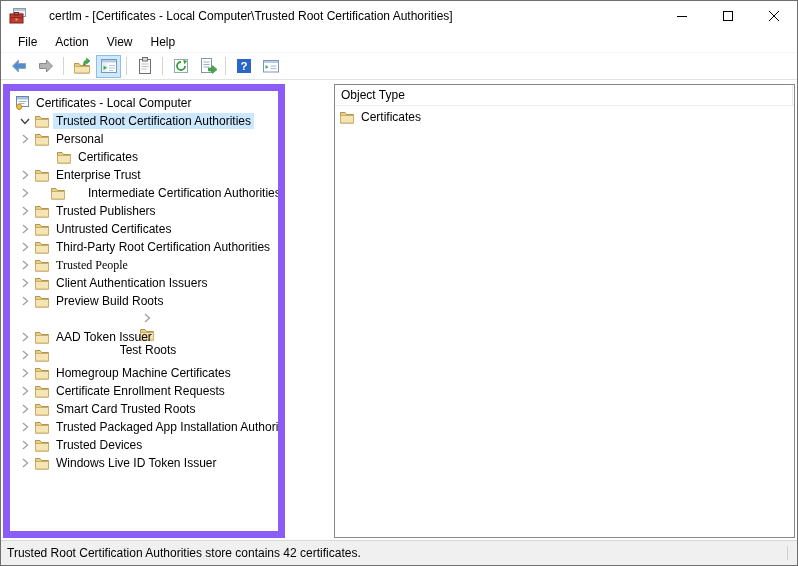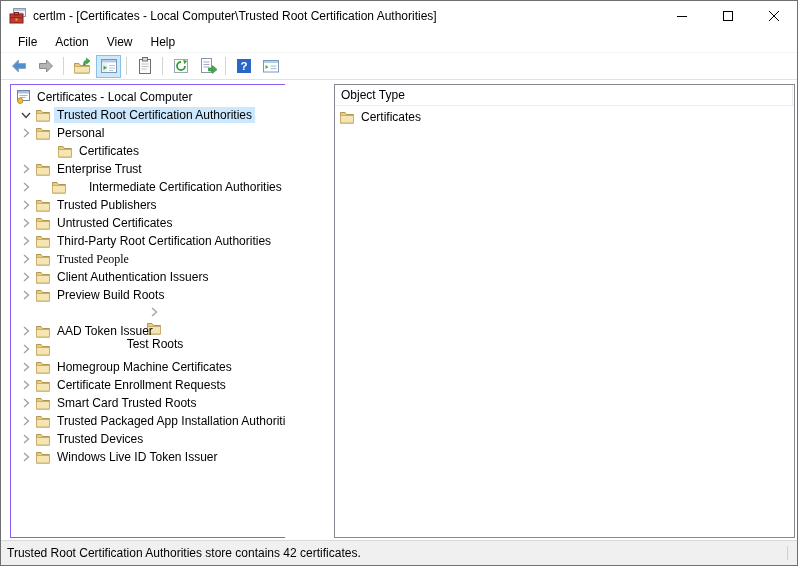--- a/index.html
+++ b/index.html
@@ -10,39 +10,39 @@
     font-size:12px; color:#000;
     background:#fff;
   }
   .window {
     position:relative; width:798px; height:566px;
     border:1px solid #6f6f6f; background:#fff; overflow:hidden;
   }
   
   .titlebar { height:30px; display:flex; align-items:center; background:#fff; }
   .app-icon { width:18px; height:16px; margin-left:8px; flex:0 0 auto; }
-  .title-text { margin-left:6px; white-space:nowrap; overflow:hidden; }
+  .title-text { margin-left:22px; white-space:nowrap; overflow:hidden; }
   .win-controls { margin-left:auto; display:flex; height:30px; }
   .win-btn { width:46px; height:30px; display:flex; align-items:center; justify-content:center; }
 
   
   .menubar { height:22px; display:flex; align-items:center; padding-left:8px; background:#fff; border-bottom:1px solid #f2f3f5; }
   .menu-item { padding:2px 9px; white-space:nowrap; }
 
   
   .toolbar { height:27px; display:flex; align-items:center; padding-left:4px; background:#fff; border-bottom:1px solid #e2e2e2; }
   .tbtn { width:25px; height:23px; display:flex; align-items:center; justify-content:center; margin:0 1px; border:1px solid transparent; }
   .tbtn.active { background:#cfe8fc; border:1px solid #88c1ea; }
   .tsep { width:1px; height:18px; background:#d4d4d4; margin:0 4px; flex:0 0 auto; }
 
   
   .main { position:absolute; top:80px; left:0; right:0; bottom:25px; background:#fff; }
   .tree-pane {
     position:absolute; left:2px; top:3px; width:282px; bottom:2px;
-    border:1px solid #8b5cf6; background:#fff; overflow:hidden; padding-top:3px;margin-left:7px;
+    border:7px solid #8b5cf6; background:#fff; overflow:hidden; padding-top:3px;
   }
   .splitter { position:absolute; left:284px; top:3px; width:7px; bottom:2px; background:#fff; cursor:ew-resize; }
   .list-pane {
     position:absolute; left:291px; top:3px; right:2px; bottom:2px;
     border:1px solid #828790; background:#fff; overflow:hidden;margin-left:42px;
   }
 
   
   .tree-row { height:18px; display:flex; align-items:center; white-space:nowrap; }
   .tree-row .chev { width:18px; height:16px; display:flex; align-items:center; justify-content:center; flex:0 0 auto; }

